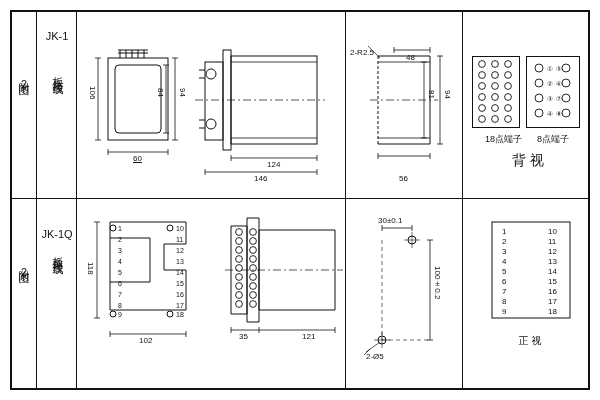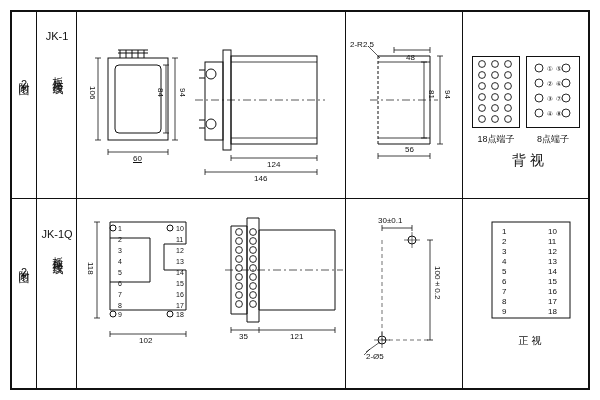--- a/index.html
+++ b/index.html
@@ -104,25 +104,25 @@
 
     <path d="M370 100 h68" stroke="#111" stroke-width="0.7" stroke-dasharray="8,3,2,3"></path>
   </svg>
 
   <div class="dimv" style="left:88px;top:86px;">106</div>
   <div class="dimv" style="left:178px;top:88px;">94</div>
   <div class="dimv" style="left:156px;top:88px;">84</div>
   <div class="dim" style="left:133px;top:154px;text-decoration:underline;">60</div>
   <div class="dim" style="left:267px;top:160px;">124</div>
   <div class="dim" style="left:254px;top:174px;">146</div>
-  <div class="dim" style="left:350px;top:40px;">2-R2.5</div>
+  <div class="dim" style="left:350px;top:48px;">2-R2.5</div>
   <div class="dim" style="left:406px;top:53px;">48</div>
   <div class="dimv" style="left:427px;top:90px;">81</div>
   <div class="dimv" style="left:443px;top:90px;">94</div>
-  <div class="dim" style="left:399px;top:145px;margin-left:6px;">56</div>
+  <div class="dim" style="left:399px;top:174px;">56</div>
 
   <div class="box" style="left:472px;top:56px;width:48px;height:72px;"></div>
   <div class="box" style="left:526px;top:56px;width:54px;height:72px;"></div>
 
   <svg width="600" height="400">
 
     <g fill="none" stroke="#111" stroke-width="0.9">
       <circle cx="482" cy="64" r="3.4"></circle>
         <circle cx="495" cy="64" r="3.4"></circle>
         <circle cx="508" cy="64" r="3.4"></circle>
@@ -157,21 +157,21 @@
 
   <div class="numsm" style="left:547px;top:65px;">①</div>
   <div class="numsm" style="left:547px;top:80px;">②</div>
   <div class="numsm" style="left:547px;top:95px;">③</div>
   <div class="numsm" style="left:547px;top:110px;">④</div>
   <div class="numsm" style="left:556px;top:65px;">⑤</div>
   <div class="numsm" style="left:556px;top:80px;">⑥</div>
   <div class="numsm" style="left:556px;top:95px;">⑦</div>
   <div class="numsm" style="left:556px;top:110px;">⑧</div>
 
-  <div class="cap" style="left:470px;top:133px;width:52px;text-align:center;">18点端子</div>
+  <div class="cap" style="left:470px;top:133px;width:52px;text-align:right;">18点端子</div>
   <div class="cap" style="left:525px;top:133px;width:56px;text-align:center;">8点端子</div>
   <div class="cap" style="left:500px;top:152px;width:56px;text-align:center;font-size:14px;">背  视</div>
 
   <div class="vtext" style="left:16px;top:262px;width:14px;">
     <span>附</span><span>图</span><span>2</span>
   </div>
   <div class="cellLabel" style="left:40px;top:228px;width:34px;">JK-1Q</div>
   <div class="vtext" style="left:50px;top:248px;width:14px;">板前接线</div>
 
   <svg width="600" height="400">
@@ -237,21 +237,21 @@
 
     <path d="M366 352 l14 -10" stroke="#111" stroke-width="0.7"></path>
     <path d="M364 355 l6 -6" stroke="#111" stroke-width="0.7"></path>
 
     <rect x="492" y="222" width="78" height="96" fill="none" stroke="#111" stroke-width="1"></rect>
   </svg>
 
   <div class="dimv" style="left:86px;top:262px;">118</div>
   <div class="dim" style="left:139px;top:336px;">102</div>
   <div class="dim" style="left:239px;top:332px;">35</div>
-  <div class="dim" style="left:290px;top:332px;">121</div>
+  <div class="dim" style="left:302px;top:332px;">121</div>
   <div class="dim" style="left:378px;top:216px;">30±0.1</div>
   <div class="dimv" style="left:433px;top:266px;">100±0.2</div>
   <div class="dim" style="left:366px;top:352px;">2-Ø5</div>
 
   <div class="num" style="left:118px;top:225px;">1</div>
   <div class="num" style="left:118px;top:236px;">2</div>
   <div class="num" style="left:118px;top:247px;">3</div>
   <div class="num" style="left:118px;top:258px;">4</div>
   <div class="num" style="left:118px;top:269px;">5</div>
   <div class="num" style="left:118px;top:280px;">6</div>

